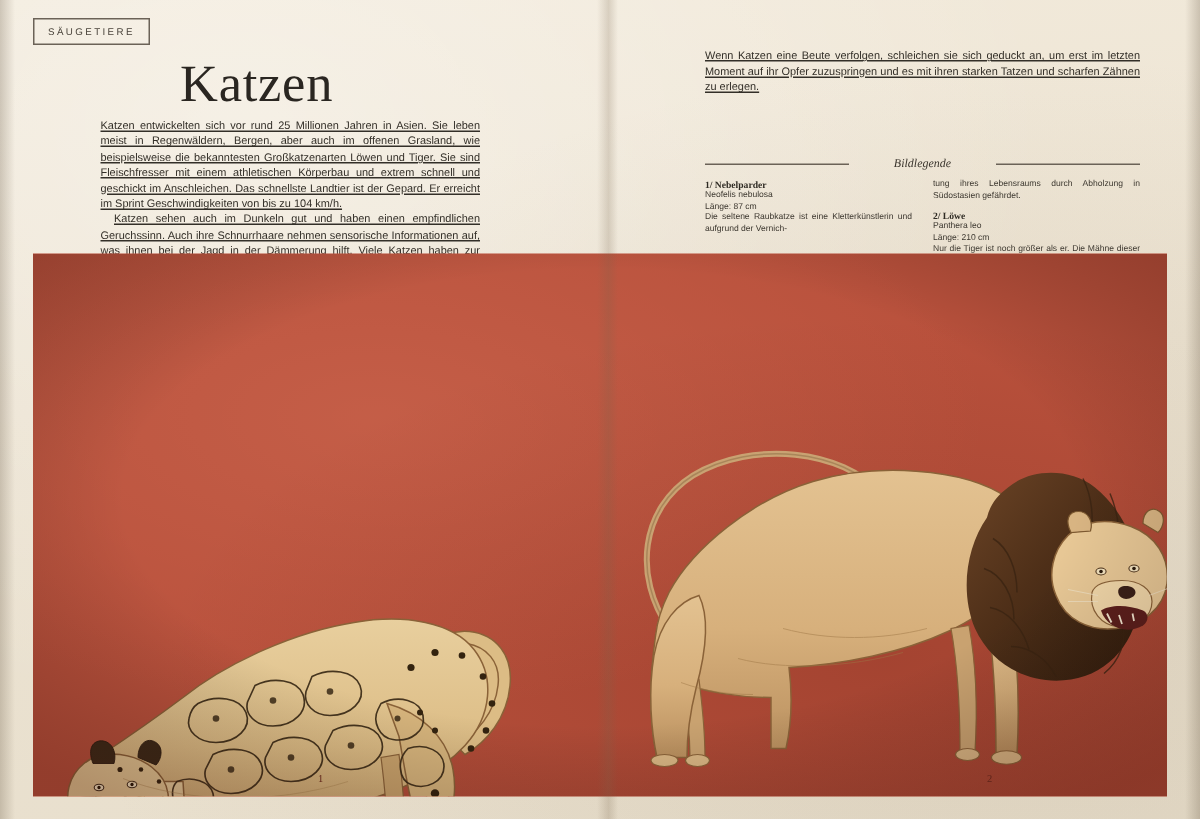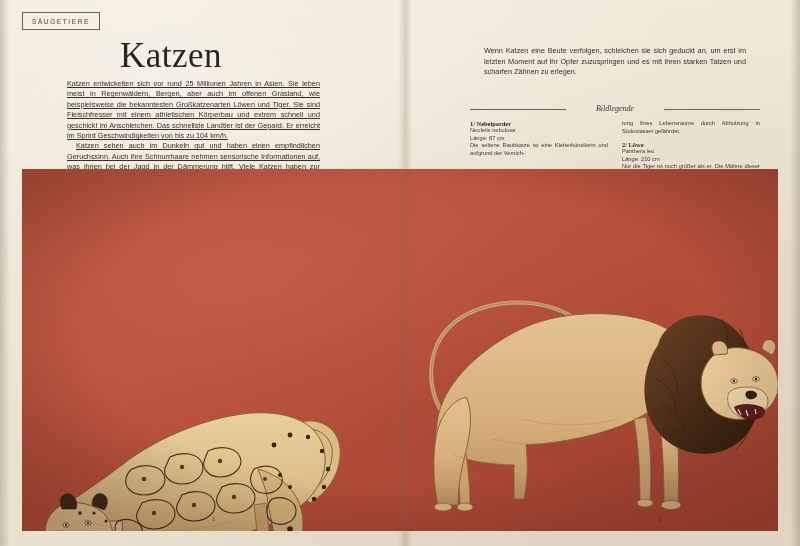--- a/index.html
+++ b/index.html
@@ -91,21 +91,21 @@
   .right-col {
     position: absolute;
     left: 470px;
     top: 32px;
     width: 290px;
     font-size: 7.3px;
     line-height: 10.6px;
     text-align: justify;
     color: #332f28;
   }
-  .right-col p { margin: 14px; }
+  .right-col p { margin: 0; text-decoration: underline; }
   .right-col p + p { margin-top: 8px; }
 
   
   .legend {
     position: absolute;
     left: 470px;
     top: 104px;
     width: 290px;
   }
   .legend-heading {

